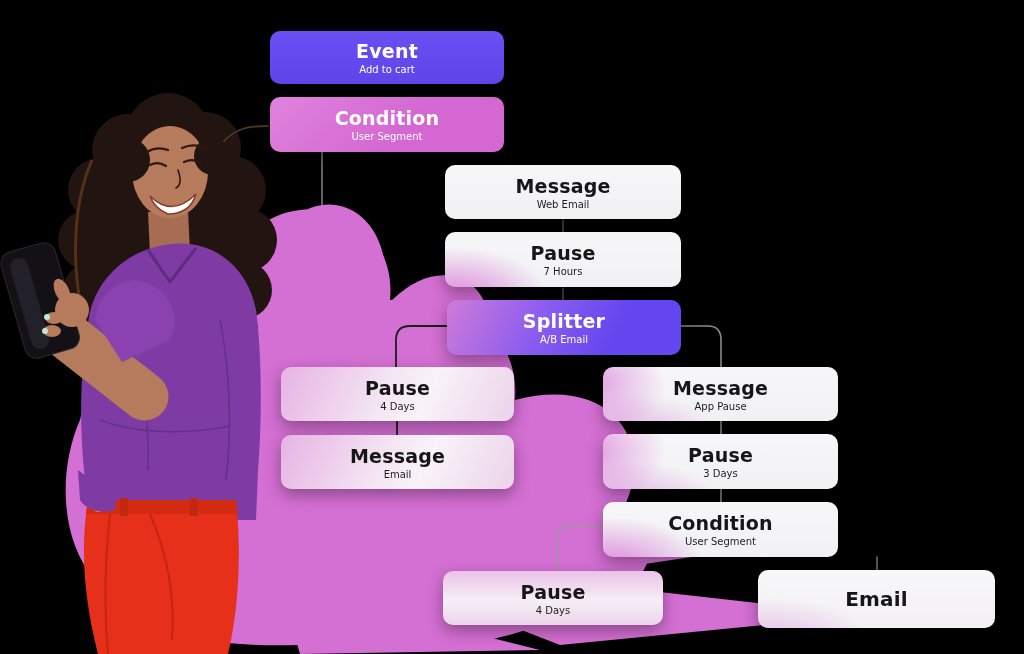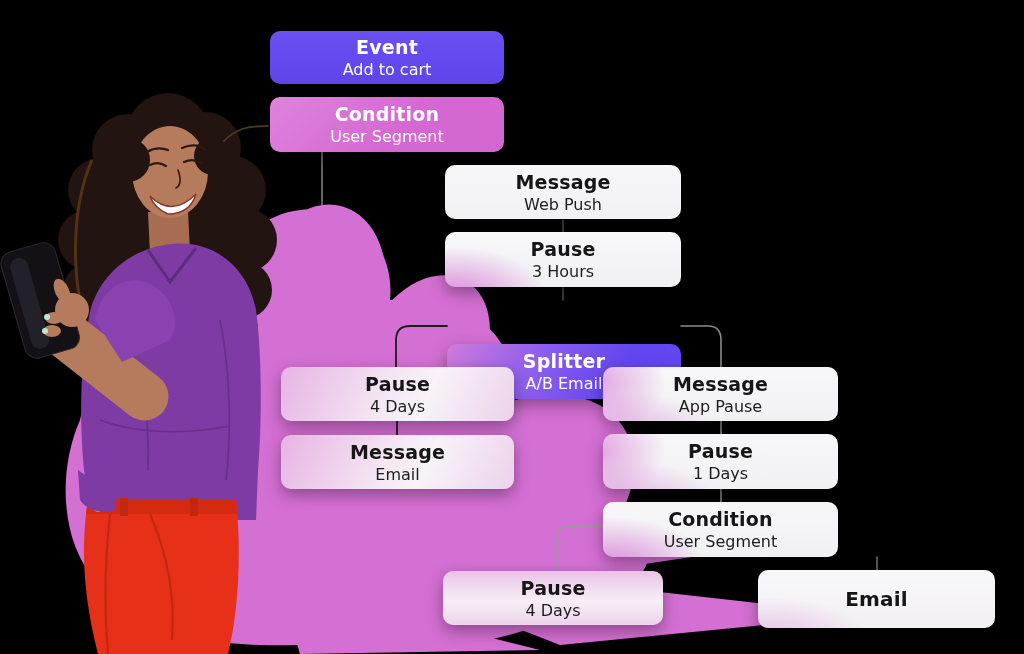--- a/index.html
+++ b/index.html
@@ -7,29 +7,29 @@
               font-family:"DejaVu Sans", "Liberation Sans", sans-serif; }
   #stage { position:relative; width:1024px; height:654px; background:var(--bg,#000); }
   #artwork { position:absolute; inset:0; }
 
   .node {
     position:absolute; border-radius:10px;
     display:flex; flex-direction:column; align-items:center; justify-content:center;
     gap:2px; box-shadow:0 6px 16px rgba(0,0,0,.35);
   }
   .node-title { font-weight:700; font-size:19px; letter-spacing:.2px; color:#161616; }
-  .node-sub   { font-size:16px; color:#1d1d1d; }
+  .node-sub   { font-size:10px; color:#1d1d1d; }
 
   .v-purple { background:linear-gradient(180deg, #6a4ff3, #5f44ea); }
   .v-purple .node-title, .v-purple .node-sub { color:#fff; }
 
   .v-pink { background:linear-gradient(135deg, #de83dc, #d467d2 60%); }
   .v-pink .node-title, .v-pink .node-sub { color:#fff; }
 
-  .v-splitter { background:linear-gradient(115deg, #cf7bd9 0%, #8a5cf0 40%, #6346ef 72%);margin-top:44px; }
+  .v-splitter { background:linear-gradient(115deg, #cf7bd9 0%, #8a5cf0 40%, #6346ef 72%); }
   .v-splitter .node-title, .v-splitter .node-sub { color:#fff; }
 
   .v-glass { background:linear-gradient(180deg, #f7f6f8, #f1f0f3); }
 
   .v-glass.bleed-bl { background:
       radial-gradient(150px 80px at 4% 118%, rgba(212,103,210,.75), rgba(212,103,210,0) 62%),
       linear-gradient(180deg, #f7f6f8, #f1f0f3); }
   .v-glass.bleed-l { background:
       radial-gradient(120px 90px at -4% 30%, rgba(212,103,210,.6), rgba(212,103,210,0) 60%),
       radial-gradient(150px 70px at 10% 125%, rgba(212,103,210,.45), rgba(212,103,210,0) 60%),
@@ -169,26 +169,26 @@
     <div class="node-sub">Add to cart</div>
   </div>
 
   <div class="node v-pink" id="n-cond-top">
     <div class="node-title">Condition</div>
     <div class="node-sub">User Segment</div>
   </div>
 
   <div class="node v-glass" id="n-msg-web">
     <div class="node-title">Message</div>
-    <div class="node-sub">Web Push</div>
+    <div class="node-sub">Web Email</div>
   </div>
 
   <div class="node v-glass bleed-bl" id="n-pause-3h">
     <div class="node-title">Pause</div>
-    <div class="node-sub">3 Hours</div>
+    <div class="node-sub">7 Hours</div>
   </div>
 
   <div class="node v-splitter" id="n-splitter">
     <div class="node-title">Splitter</div>
     <div class="node-sub">A/B Email</div>
   </div>
 
   <div class="node v-glasspink" id="n-pause-4d-a">
     <div class="node-title">Pause</div>
     <div class="node-sub">4 Days</div>
@@ -199,21 +199,21 @@
     <div class="node-sub">Email</div>
   </div>
 
   <div class="node v-glass bleed-l" id="n-msg-app">
     <div class="node-title">Message</div>
     <div class="node-sub">App Pause</div>
   </div>
 
   <div class="node v-glass bleed-l" id="n-pause-2d">
     <div class="node-title">Pause</div>
-    <div class="node-sub">1 Days</div>
+    <div class="node-sub">3 Days</div>
   </div>
 
   <div class="node v-glass bleed-bl" id="n-cond-bottom">
     <div class="node-title">Condition</div>
     <div class="node-sub">User Segment</div>
   </div>
 
   <div class="node v-glasspink deep" id="n-pause-4d-b">
     <div class="node-title">Pause</div>
     <div class="node-sub">4 Days</div>

